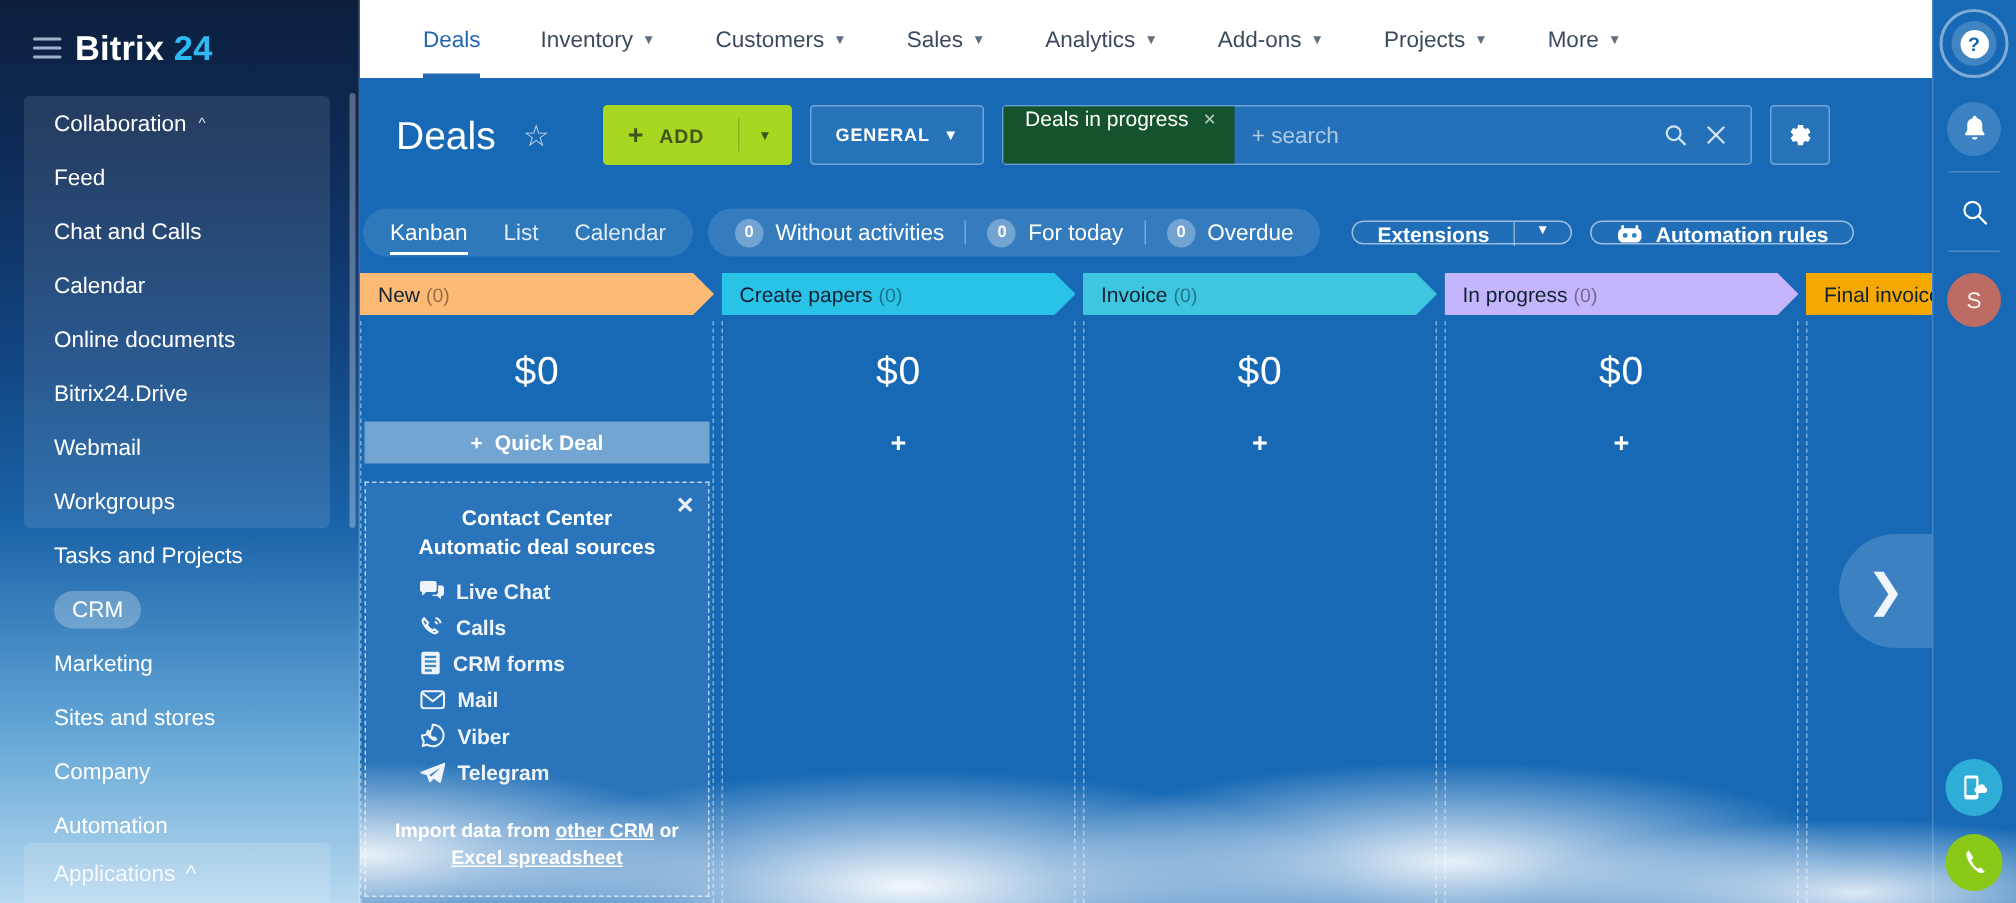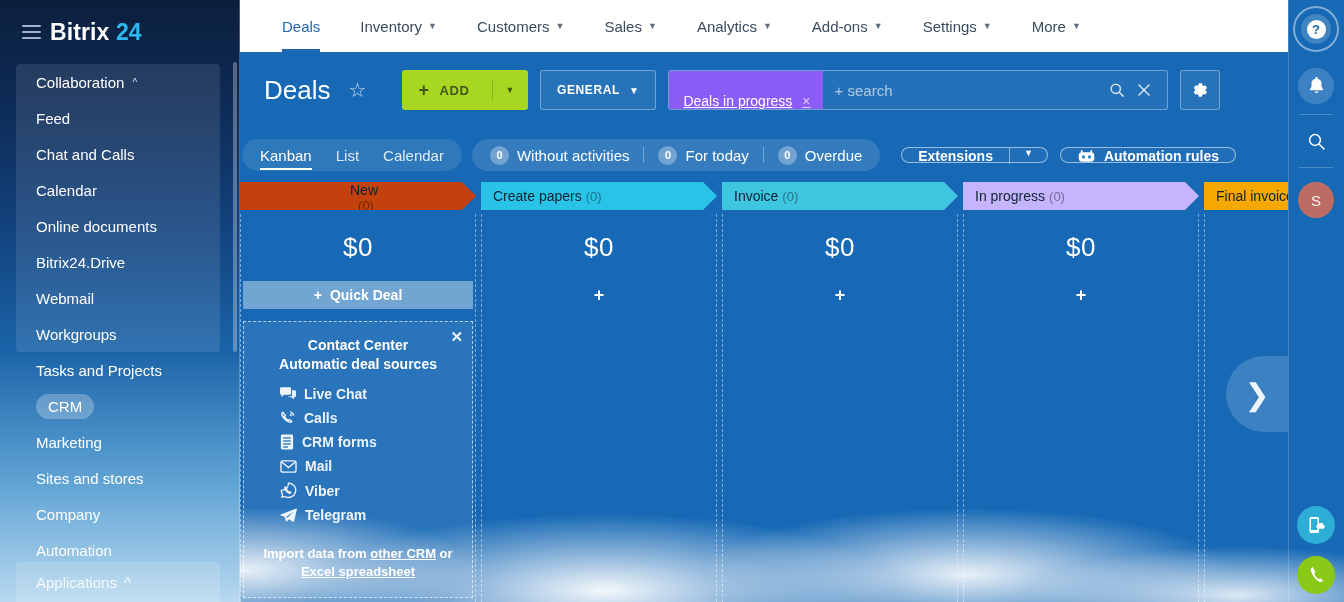--- a/index.html
+++ b/index.html
@@ -120,23 +120,23 @@
     display: flex; align-items: center; gap: 9px; cursor: pointer;
   }
   .btn-general .chev{ font-size:10px; font-weight:400; }
   .search-wrap {
     flex: 1; height: 40px; border: 1px solid rgba(255,255,255,.35);
     border-radius: 3px; background: rgba(255,255,255,.06);
     display: flex; align-items: center; padding: 0 6px 0 0; gap: 0;
     max-width: 500px;
   }
   .chip {
-    height: 38px; background: #8b5cf6; color: #fff; font-size: 14px;
-    display: flex; align-items: flex-end; gap: 10px; padding: 0 12px 0 14px;
-    margin: 0; cursor: pointer; text-decoration: underline;
+    height: 38px; background: #14532d; color: #fff; font-size: 14px;
+    display: flex; align-items: flex-start; gap: 10px; padding: 0 12px 0 14px;
+    margin: 0; cursor: pointer;
   }
   .chip .x { opacity: .7; font-size: 14px; }
   .search-placeholder { color: rgba(255,255,255,.62); font-size: 15px; padding-left: 12px; flex:1; }
   .search-icons { display:flex; align-items:center; gap:12px; padding-right:10px; color: rgba(255,255,255,.8); }
   .btn-gear {
     width: 40px; height: 40px; border: 1px solid rgba(255,255,255,.35);
     border-radius: 3px; background: rgba(255,255,255,.07);
     display: flex; align-items: center; justify-content: center; cursor: pointer;
     margin-right: 10px;
   }
@@ -375,21 +375,21 @@
     </div>
     <div class="topnav-item">
       <span>Analytics</span>
       <span class="chev">▼</span>
     </div>
     <div class="topnav-item">
       <span>Add-ons</span>
       <span class="chev">▼</span>
     </div>
     <div class="topnav-item">
-      <span>Settings</span>
+      <span>Projects</span>
       <span class="chev">▼</span>
     </div>
     <div class="topnav-item">
       <span>More</span>
       <span class="chev">▼</span>
     </div>
   </nav>
 
   <div class="toolbar">
     <div class="page-title">Deals</div>
@@ -484,21 +484,21 @@
           </span>
           <span>Automation rules</span>
         </span>
       </div>
     </div>
   </div>
 
   <div class="kanban">
 
     <div class="col">
-      <div class="col-head" style="background:#c2410c;flex-direction:column;">
+      <div class="col-head" style="background:#fdba74;">
         <span>New</span>
         <span class="cnt">(0)</span>
       </div>
       <div class="col-body">
         <div class="col-sum">$0</div>
         <div class="quick-deal">
           <span>+</span>
           <span>Quick Deal</span>
         </div>
 

